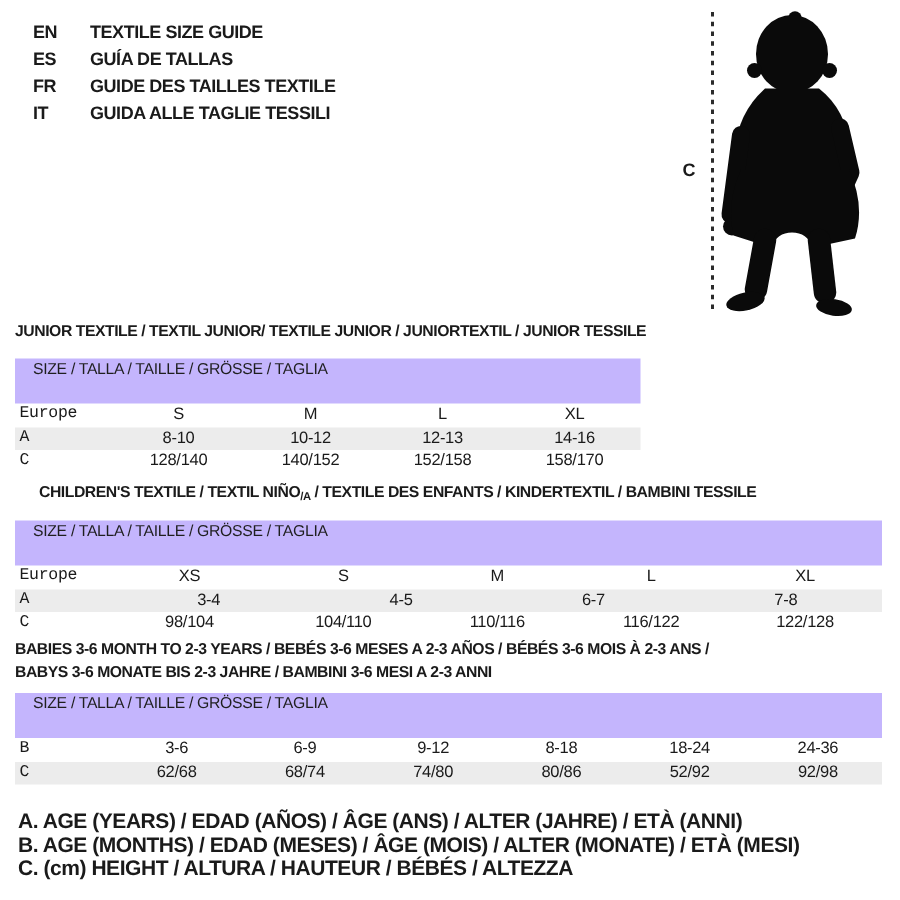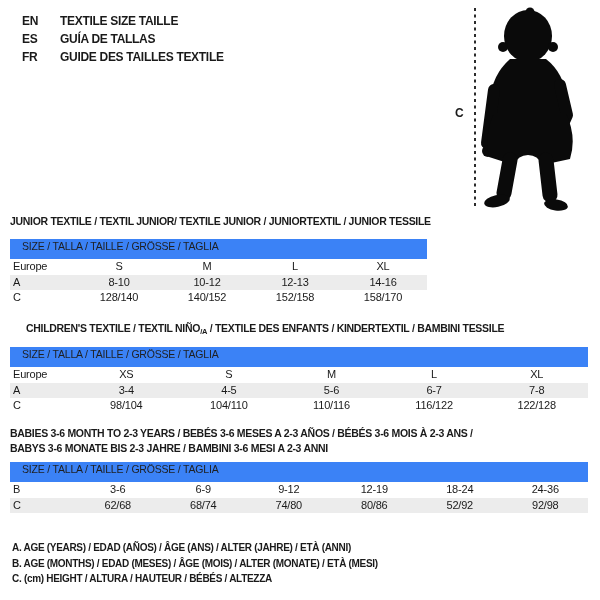--- a/index.html
+++ b/index.html
@@ -15,46 +15,50 @@
   .lang-code{width:38px;flex:0 0 38px;}
   
   .figure{position:absolute;left:450px;top:5px;width:145px;height:212px;}
   .c-label{position:absolute;left:455px;top:106px;font-weight:bold;font-size:12px;}
   
   .t-title{position:absolute;font-weight:bold;font-size:10.5px;
     letter-spacing:-0.3px;white-space:nowrap;}
   .t-title .wrapline{display:block;white-space:nowrap;line-height:15px;}
   .t-title sub{font-size:7.5px;vertical-align:-2px;}
   .ttable{position:absolute;left:10px;}
-  .size-bar{background:#3b82f6;height:20px;line-height:14px;
+  .size-bar{background:#c4b5fd;height:30px;line-height:14px;
     padding-left:12px;font-size:10.5px;color:#1f1f1f;letter-spacing:-0.2px;}
   .trow{display:flex;height:15.5px;line-height:15.5px;font-size:11px;letter-spacing:-0.2px;}
   .trow.shaded{background:#ececec;}
   .tcell{flex:1;text-align:center;}
-  .tcell.first{flex:0 0 62px;text-align:left;padding-left:3px;}
+  .tcell.first{flex:0 0 62px;text-align:left;padding-left:3px;font-family:Liberation Mono, monospace;}
   
   .notes{position:absolute;left:12px;top:540px;}
   .note-line{height:15.5px;line-height:15.5px;font-weight:bold;
-    font-size:10px;letter-spacing:-0.3px;white-space:nowrap;}
+    font-size:14px;letter-spacing:-0.3px;white-space:nowrap;}
 </style>
 </head>
 <body>
 
 <div class="langs">
   <div class="lang-row">
     <span class="lang-code">EN</span>
-    <span>TEXTILE SIZE TAILLE</span>
+    <span>TEXTILE SIZE GUIDE</span>
   </div>
   <div class="lang-row">
     <span class="lang-code">ES</span>
     <span>GUÍA DE TALLAS</span>
   </div>
   <div class="lang-row">
     <span class="lang-code">FR</span>
     <span>GUIDE DES TAILLES TEXTILE</span>
+  </div>
+  <div class="lang-row">
+    <span class="lang-code">IT</span>
+    <span>GUIDA ALLE TAGLIE TESSILI</span>
   </div>
 </div>
 
 <span class="c-label">C</span>
 
 <div class="figure">
   <svg width="145" height="212" viewBox="0 0 145 212">
 
     <line x1="25" y1="3" x2="25" y2="204" stroke="#2b2b2b" stroke-width="2" stroke-dasharray="3 3.5"></line>
     <g fill="#0a0a0a" stroke="none">
@@ -124,21 +128,20 @@
         <div class="tcell">XS</div>
         <div class="tcell">S</div>
         <div class="tcell">M</div>
         <div class="tcell">L</div>
         <div class="tcell">XL</div>
       </div>
       <div class="trow shaded">
         <div class="tcell first">A</div>
         <div class="tcell">3-4</div>
         <div class="tcell">4-5</div>
-        <div class="tcell">5-6</div>
         <div class="tcell">6-7</div>
         <div class="tcell">7-8</div>
       </div>
       <div class="trow">
         <div class="tcell first">C</div>
         <div class="tcell">98/104</div>
         <div class="tcell">104/110</div>
         <div class="tcell">110/116</div>
         <div class="tcell">116/122</div>
         <div class="tcell">122/128</div>
@@ -151,21 +154,21 @@
   <span class="wrapline">BABYS 3-6 MONATE BIS 2-3 JAHRE / BAMBINI 3-6 MESI A 2-3 ANNI</span>
 </div>
 <div class="ttable" style="top:462px;width:578px;">
   <div class="size-bar">SIZE / TALLA / TAILLE / GRÖSSE / TAGLIA</div>
   <div>
       <div class="trow">
         <div class="tcell first">B</div>
         <div class="tcell">3-6</div>
         <div class="tcell">6-9</div>
         <div class="tcell">9-12</div>
-        <div class="tcell">12-19</div>
+        <div class="tcell">8-18</div>
         <div class="tcell">18-24</div>
         <div class="tcell">24-36</div>
       </div>
       <div class="trow shaded">
         <div class="tcell first">C</div>
         <div class="tcell">62/68</div>
         <div class="tcell">68/74</div>
         <div class="tcell">74/80</div>
         <div class="tcell">80/86</div>
         <div class="tcell">52/92</div>

